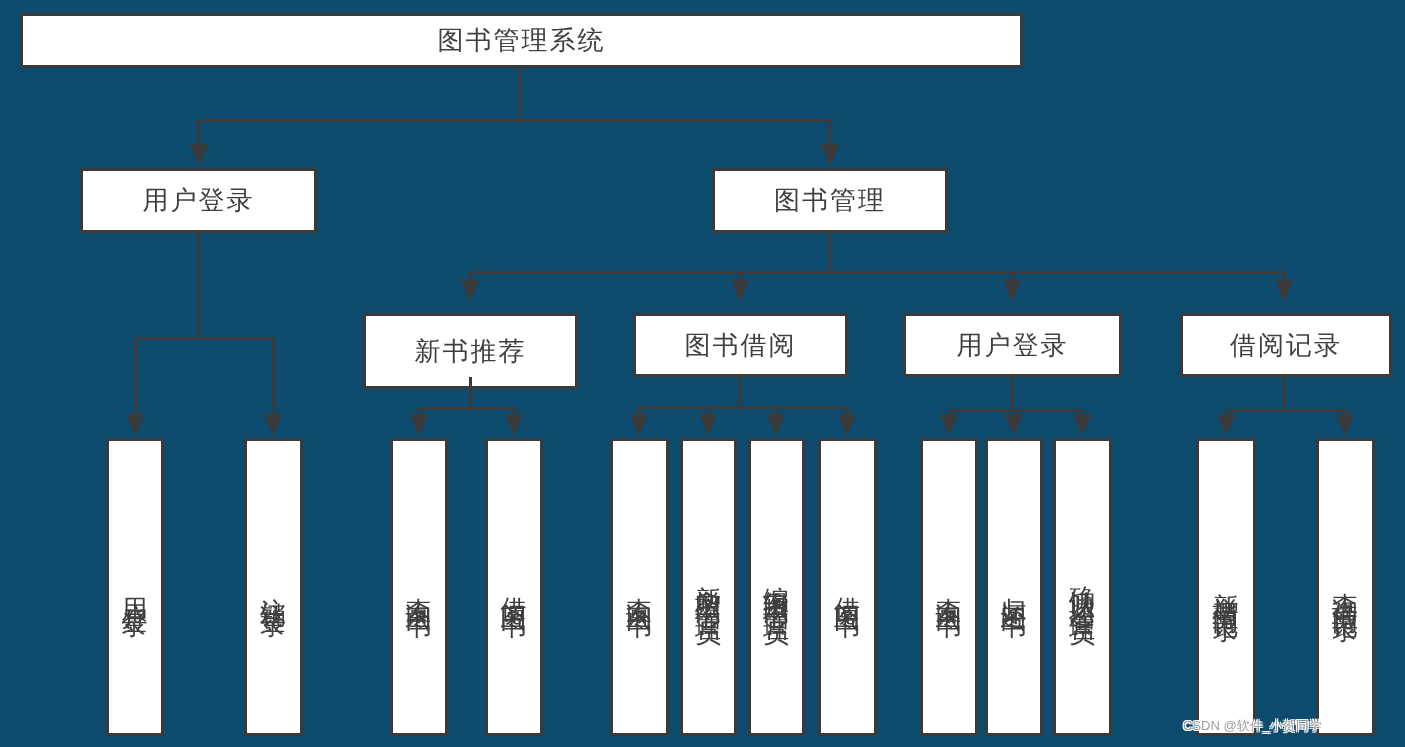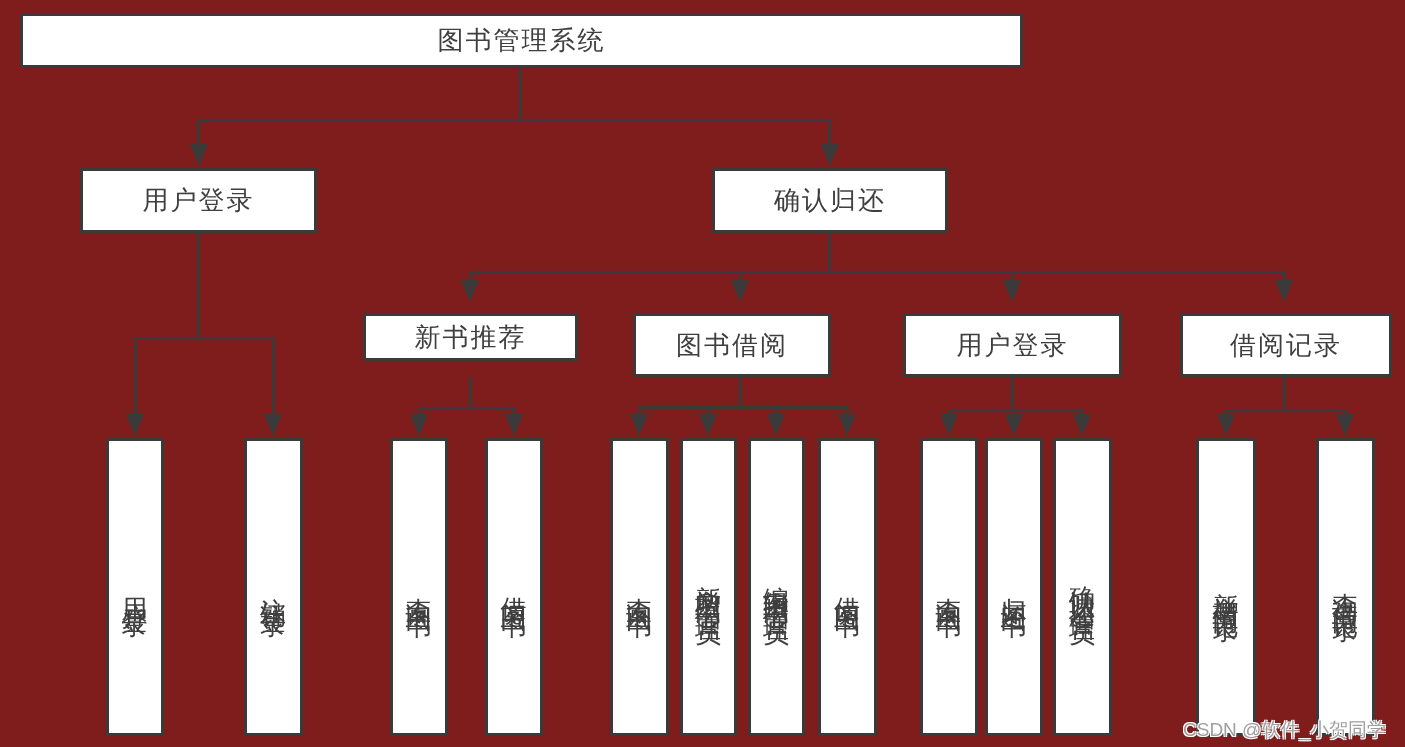--- a/index.html
+++ b/index.html
@@ -4,21 +4,21 @@
 <style>
   html, body {
     margin: 0;
     padding: 0;
     background: #ffffff;
   }
   #stage {
     position: relative;
     width: 1405px;
     height: 747px;
-    background: #7f1d1d;
+    background: #0c4a6e;
     font-family: "Liberation Sans", "DejaVu Sans", sans-serif;
     overflow: hidden;
   }
   .box {
     position: absolute;
     box-sizing: border-box;
     border: 3px solid #3a3a3a;
     background: #ffffff;
     display: flex;
     align-items: center;
@@ -53,21 +53,21 @@
     width: 0;
     height: 0;
     border-left: 9px solid transparent;
     border-right: 9px solid transparent;
     border-top: 22px solid #3a3a3a;
   }
   #watermark {
     position: absolute;
     left: 1183px;
     top: 717px;
-    font-size: 19px;
+    font-size: 13px;
     color: #9e9e9e;
     white-space: nowrap;
     text-shadow: 1px 1px 0 #ffffff, -1px -1px 0 #ffffff, 1px -1px 0 #ffffff, -1px 1px 0 #ffffff;
   }
 </style>
 </head>
 <body>
 
 <div id="stage">
 
@@ -79,45 +79,45 @@
   <div class="hline" style="left:198px;top:119px;width:634px"></div>
   <div class="vline" style="left:197px;top:119px;height:30px"></div>
   <div class="arrowhead" style="left:190px;top:144px"></div>
   <div class="vline" style="left:828px;top:119px;height:30px"></div>
   <div class="arrowhead" style="left:821px;top:144px"></div>
 
   <div class="box" style="left:80px;top:168px;width:237px;height:65px">
     <span class="hlabel">用户登录</span>
   </div>
   <div class="box" style="left:712px;top:168px;width:236px;height:65px">
-    <span class="hlabel">确认归还</span>
+    <span class="hlabel">图书管理</span>
   </div>
 
   <div class="vline" style="left:197px;top:233px;height:107px"></div>
   <div class="hline" style="left:134px;top:337px;width:141px"></div>
   <div class="vline" style="left:134px;top:337px;height:79px"></div>
   <div class="arrowhead" style="left:126px;top:414px"></div>
   <div class="vline" style="left:272px;top:337px;height:79px"></div>
   <div class="arrowhead" style="left:264px;top:414px"></div>
 
   <div class="vline" style="left:828px;top:233px;height:41px"></div>
   <div class="hline" style="left:469px;top:271px;width:817px"></div>
   <div class="vline" style="left:469px;top:271px;height:11px"></div>
   <div class="arrowhead" style="left:461px;top:280px"></div>
   <div class="vline" style="left:739px;top:271px;height:11px"></div>
   <div class="arrowhead" style="left:731px;top:280px"></div>
   <div class="vline" style="left:1011px;top:271px;height:11px"></div>
   <div class="arrowhead" style="left:1003px;top:280px"></div>
   <div class="vline" style="left:1283px;top:271px;height:11px"></div>
   <div class="arrowhead" style="left:1275px;top:280px"></div>
 
-  <div class="box" style="left:363px;top:313px;width:215px;height:48px">
+  <div class="box" style="left:363px;top:313px;width:215px;height:76px">
     <span class="hlabel">新书推荐</span>
   </div>
-  <div class="box" style="left:633px;top:313px;width:198px;height:64px">
+  <div class="box" style="left:633px;top:313px;width:215px;height:64px">
     <span class="hlabel">图书借阅</span>
   </div>
   <div class="box" style="left:903px;top:313px;width:219px;height:64px">
     <span class="hlabel">用户登录</span>
   </div>
   <div class="box" style="left:1180px;top:313px;width:212px;height:64px">
     <span class="hlabel">借阅记录</span>
   </div>
 
   <div class="vline" style="left:469px;top:377px;height:33px"></div>

